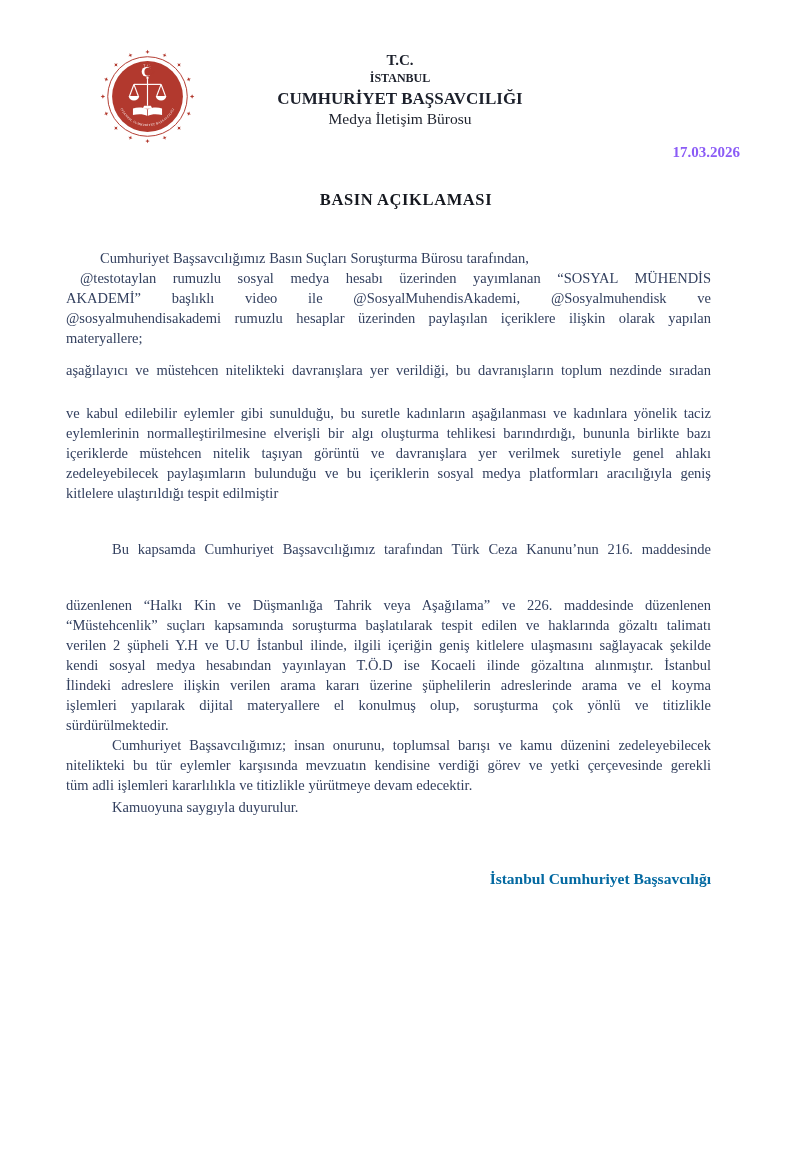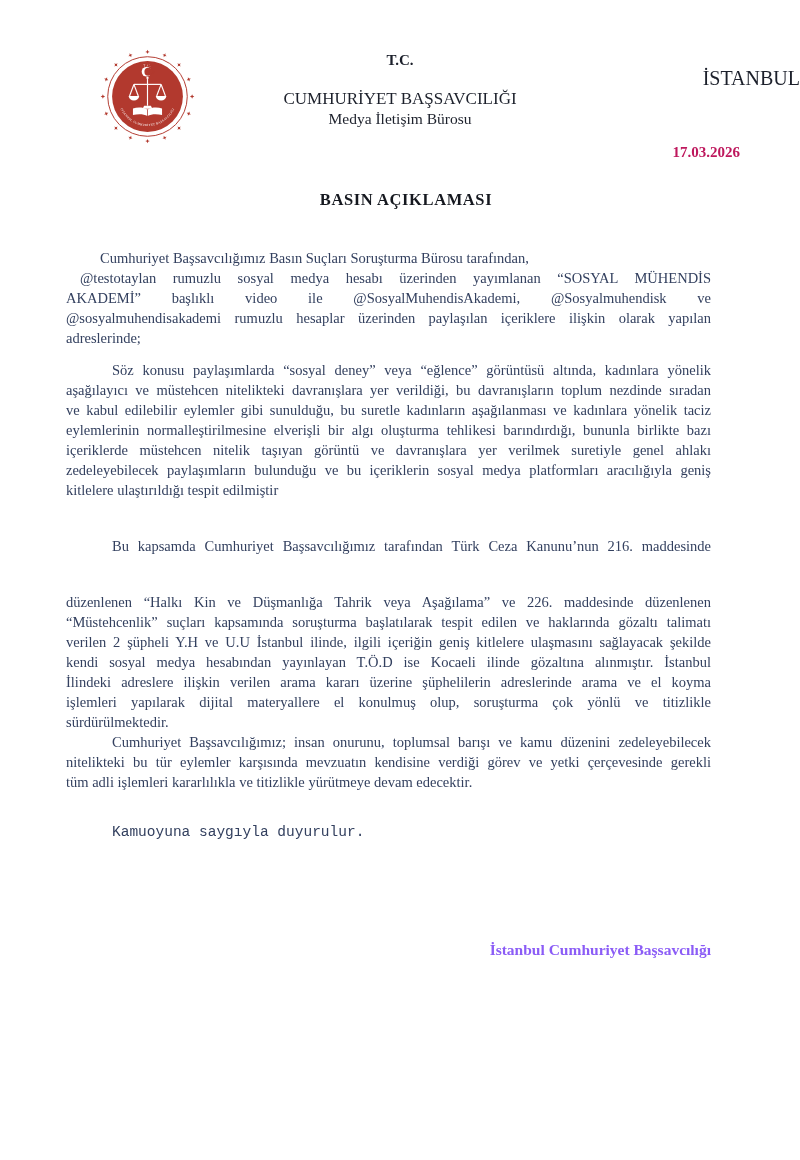--- a/index.html
+++ b/index.html
@@ -8,43 +8,43 @@
     width:800px;height:1160px;
     background:#ffffff;
     margin:0 auto;
     font-family:"Liberation Serif","DejaVu Serif",serif;
     overflow:hidden;
   }
   
   .emblem{position:absolute;left:99px;top:48px;width:97px;height:97px;}
   .letterhead{padding-top:52px;text-align:center;color:#1c202b;}
   .lh1{font-weight:bold;font-size:15px;line-height:17px;}
-  .lh2{font-weight:normal;font-size:20px;line-height:19px;text-align:right;}
-  .lh3{font-weight:normal;font-size:17px;line-height:21px;}
+  .lh2{font-weight:bold;font-size:12px;line-height:19px;}
+  .lh3{font-weight:bold;font-size:17px;line-height:21px;}
   .lh4{font-size:15.5px;line-height:19px;}
   
   .date-row{margin-top:15px;padding-right:60px;text-align:right;
-            font-weight:bold;font-size:15px;line-height:19px;color:#be185d;}
+            font-weight:bold;font-size:15px;line-height:19px;color:#8b5cf6;}
   .doc-title{margin-top:28px;text-align:center;font-weight:bold;
              font-size:16.5px;line-height:20px;letter-spacing:.6px;color:#15181f;padding-left:12px;}
   
   .content{margin-top:38px;padding-left:66px;width:645px;color:#33405f;
            font-size:14.5px;}
   .line{line-height:20px;white-space:nowrap;overflow:visible;}
   .line>span{display:inline-block;white-space:nowrap;}
   .ind46{padding-left:46px;}
   .ind34{padding-left:34px;}
   .ind14{padding-left:14px;}
   .gap12{margin-top:12px;}
   .gap36{margin-top:36px;}
   .gap10{}
-  .gap18{margin-top:30px;font-family:Liberation Mono, monospace;}
+  .gap18{margin-top:2px;}
   .closing{color:#33405f;}
-  .signature{margin-top:98px;text-align:right;font-weight:bold;
-             font-size:15.5px;line-height:20px;color:#8b5cf6;}
+  .signature{margin-top:52px;text-align:right;font-weight:bold;
+             font-size:15.5px;line-height:20px;color:#0369a1;}
 </style>
 </head>
 <body>
 
 <div class="page">
 
   <svg class="emblem" viewBox="0 0 100 100" aria-hidden="true">
     <defs>
       <path id="st4" d="M0,-2.3 L0.65,-0.65 L2.3,0 L0.65,0.65 L0,2.3 L-0.65,0.65 L-2.3,0 L-0.65,-0.65 Z" fill="#b2392e"></path>
       <path id="arcTop" d="M19,50 A31,31 0 0 1 81,50" fill="none"></path>
@@ -116,27 +116,26 @@
   <div class="content">
 
     <div>
       <div class="line ind34"><span>Cumhuriyet Başsavcılığımız Basın Suçları Soruşturma Bürosu tarafından,</span></div>
     </div>
 
     <div>
       <div class="line jline ind14"><span style="word-spacing: 12.9414px; text-align: center;">@testotaylan rumuzlu sosyal medya hesabı üzerinden yayımlanan “SOSYAL MÜHENDİS</span></div>
       <div class="line jline"><span style="word-spacing: 27.1328px;">AKADEMİ” başlıklı video ile @SosyalMuhendisAkademi, @Sosyalmuhendisk ve</span></div>
       <div class="line jline"><span style="word-spacing: 9.80078px;">@sosyalmuhendisakademi rumuzlu hesaplar üzerinden paylaşılan içeriklere ilişkin olarak yapılan</span></div>
-      <div class="line"><span>adreslerinde;</span></div>
+      <div class="line"><span>materyallere;</span></div>
     </div>
 
     <div class="gap12">
-      <div class="line jline ind46"><span style="word-spacing: 5.1px;">Söz konusu paylaşımlarda “sosyal deney” veya “eğlence” görüntüsü altında, kadınlara yönelik</span></div>
       <div class="line jline"><span style="word-spacing: 3.73011px;">aşağılayıcı ve müstehcen nitelikteki davranışlara yer verildiği, bu davranışların toplum nezdinde sıradan</span></div>
-      <div class="line jline"><span style="word-spacing: 2.84495px;">ve kabul edilebilir eylemler gibi sunulduğu, bu suretle kadınların aşağılanması ve kadınlara yönelik taciz</span></div>
+      <div class="line jline"><span style="word-spacing: 2.84495px; margin-top: 23px;">ve kabul edilebilir eylemler gibi sunulduğu, bu suretle kadınların aşağılanması ve kadınlara yönelik taciz</span></div>
       <div class="line jline"><span style="word-spacing: 3.97656px;">eylemlerinin normalleştirilmesine elverişli bir algı oluşturma tehlikesi barındırdığı, bununla birlikte bazı</span></div>
       <div class="line jline"><span style="word-spacing: 7.8679px;">içeriklerde müstehcen nitelik taşıyan görüntü ve davranışlara yer verilmek suretiyle genel ahlakı</span></div>
       <div class="line jline"><span style="word-spacing: 4.74844px;">zedeleyebilecek paylaşımların bulunduğu ve bu içeriklerin sosyal medya platformları aracılığıyla geniş</span></div>
       <div class="line"><span>kitlelere ulaştırıldığı tespit edilmiştir</span></div>
     </div>
 
     <div class="gap36">
       <div class="line jline ind46"><span style="word-spacing: 5.19792px;">Bu kapsamda Cumhuriyet Başsavcılığımız tarafından Türk Ceza Kanunu’nun 216. maddesinde</span></div>
       <div class="line jline"><span style="word-spacing: 8.01847px; margin-top: 36px;">düzenlenen “Halkı Kin ve Düşmanlığa Tahrik veya Aşağılama” ve 226. maddesinde düzenlenen</span></div>
       <div class="line jline"><span style="word-spacing: 5.22969px;">“Müstehcenlik” suçları kapsamında soruşturma başlatılarak tespit edilen ve haklarında gözaltı talimatı</span></div>

